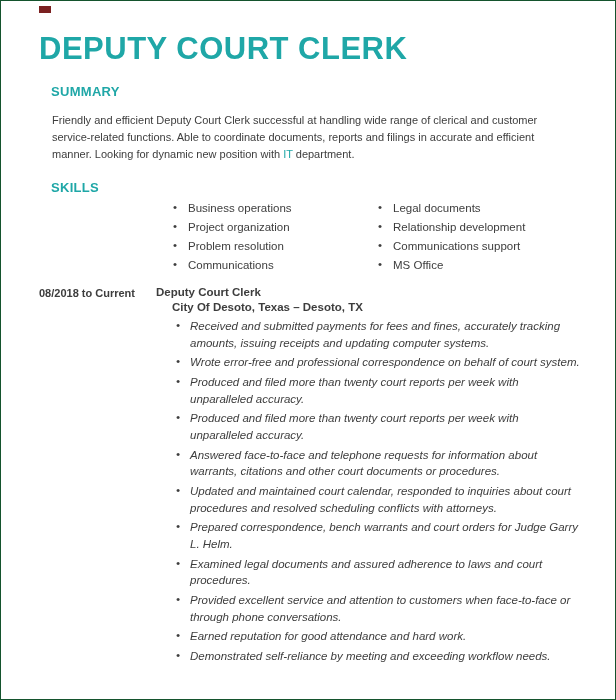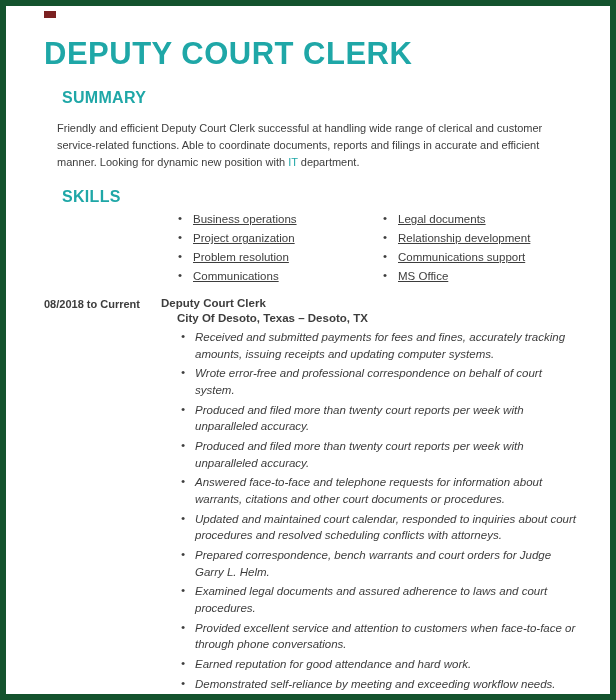--- a/index.html
+++ b/index.html
@@ -9,43 +9,43 @@
   *{box-sizing:border-box;}
   html,body{margin:0;padding:0;}
   body{
     width:616px;height:700px;overflow:hidden;
     background:#ececec;
     font-family:"Liberation Sans", sans-serif;
   }
   .page{
     width:616px;height:700px;
     background:#ffffff;
-    border:6px solid #14532d;
+    border:1px solid #14532d;
     padding:22px 32px 0 38px;
     overflow:hidden;
     position:relative;
     color:var(--text);
   }
   .corner-mark{
     position:absolute;top:5px;left:38px;
     width:12px;height:7px;background:#7b2121;
   }
   .resume-title{
     font-size:31px;
     font-weight:bold;
     color:var(--accent);
     letter-spacing:0.5px;
     margin:8px 0 2px 0;
   }
   .section-heading{
     color:var(--accent);
-    font-size:16px;
+    font-size:13px;
     font-weight:bold;
     letter-spacing:0.3px;
-    margin:17px 0 6px 18px;
+    margin:17px 0 6px 12px;
   }
   .summary-text{
     font-size:11px;
     line-height:1.55;
     margin:13px;
     color:var(--text);
   }
   .summary-link{
     color:var(--accent);
     text-decoration:none;
@@ -56,21 +56,20 @@
     grid-template-columns:205px 1fr;
     margin-left:133px;
     margin-top:6px;
   }
   .skill-item{
     font-size:11.5px;
     line-height:1.3;
     position:relative;
     padding-left:16px;
     margin-bottom:4px;
-    text-decoration:underline;
   }
   .skill-item::before{
     content:"\2022";
     position:absolute;left:1px;top:-1px;
   }
   .job{
     display:flex;
     margin-top:9px;
   }
   .job-dates{

